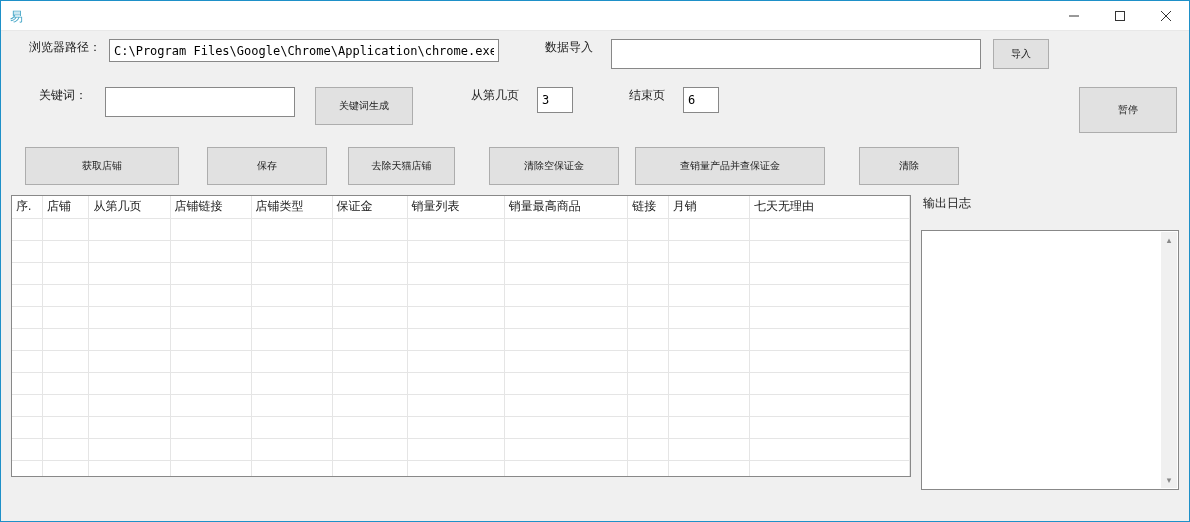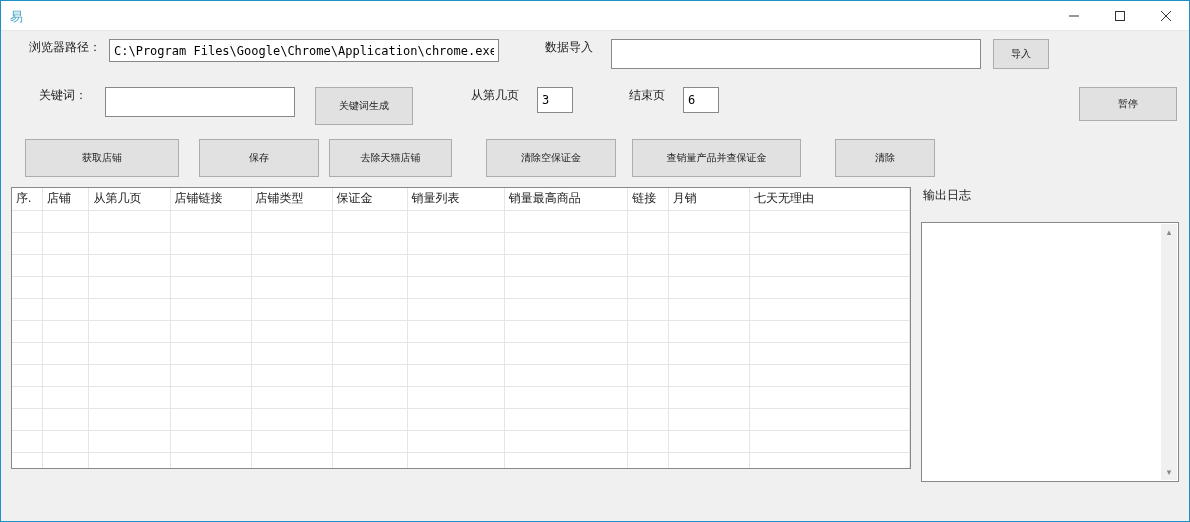--- a/index.html
+++ b/index.html
@@ -63,29 +63,29 @@
 .row1 input.import { width: 370px; height: 30px; }
 .row1 button.import-btn { height: 30px; width: 56px; margin-left: 12px; }
 .row2 { margin-top: 18px; margin-bottom: 14px; }
 .row2 .label { margin: 0 8px 0 28px; }
 .row2 input.keyword { width: 190px; height: 30px; margin-left: 10px; margin-right: 20px; }
 .row2 button.gen { height: 38px; width: 98px; }
 .row2 .pagegap { width: 30px; }
 .row2 input.page { width: 36px; height: 26px; margin-left: 10px; }
 .row2 .endgap { width: 28px; }
 .row2 .flexspace { flex: 1; }
-.row2 button.pause { height: 34px; width: 98px; margin-right: 2px; }
+.row2 button.pause { height: 46px; width: 98px; margin-right: 2px; }
 .row3 { display: flex; gap: 0; margin-bottom: 10px; }
 .row3 button { height: 38px; }
 .row3 .b-open { width: 146px; margin-left: 40px; }
 .row3 .b-get { width: 154px; margin-left: 14px; }
-.row3 .b-save { width: 120px; margin-left: 20px; }
-.row3 .b-tm { width: 123px; margin-left: 10px; }
+.row3 .b-save { width: 120px; margin-left: 28px; }
+.row3 .b-tm { width: 107px; margin-left: 21px; }
 .row3 .b-cleardep { width: 130px; margin-left: 34px; }
-.row3 .b-check { width: 169px; margin-left: 16px; }
+.row3 .b-check { width: 190px; margin-left: 16px; }
 .row3 .b-clear { width: 100px; margin-left: 34px; }
 .bottom { display: flex; gap: 10px; }
 .table-wrap {
   width: 900px; height: 282px;
   background: #fff;
   border: 1px solid #888;
   overflow: hidden;
 }
 table.grid { width: 100%; border-collapse: collapse; table-layout: fixed; }
 table.grid th, table.grid td {

